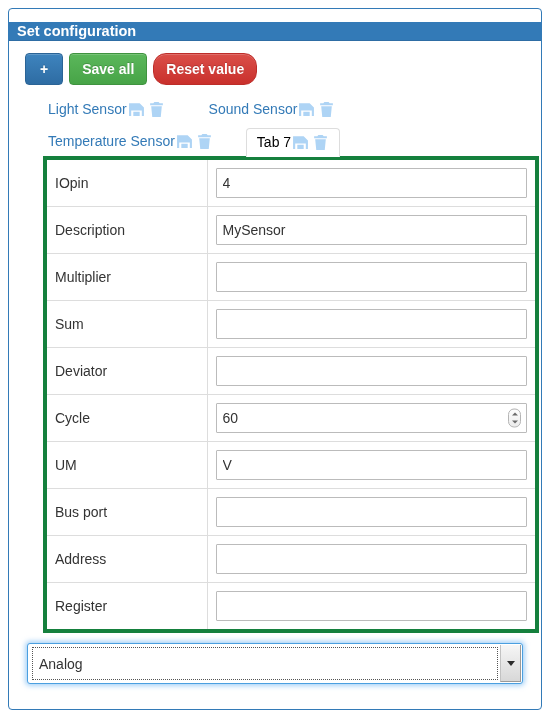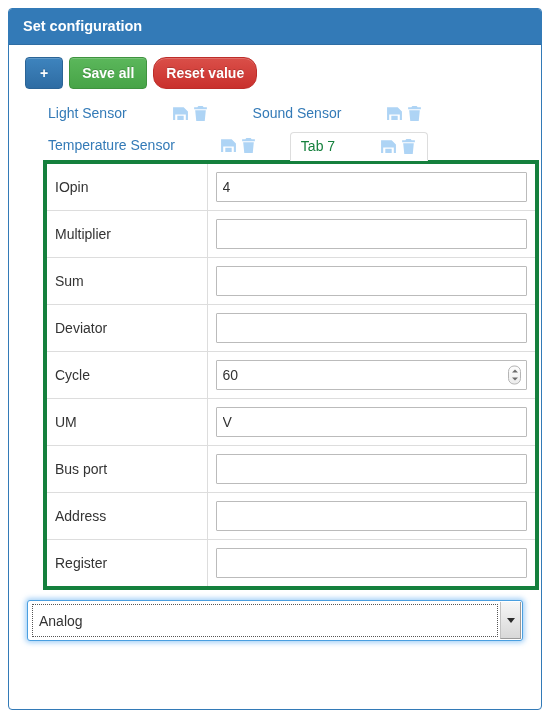--- a/index.html
+++ b/index.html
@@ -23,28 +23,29 @@
     top: 8px;
     width: 534px;
     height: 702px;
     border: 1px solid #337ab7;
     border-radius: 4px;
     background: #ffffff;
     box-sizing: border-box;
     overflow: hidden;
   }
   .panel-heading {
-    height: 36px;
+    height: 19px;
     background: #337ab7;
     border-bottom: 1px solid #2e6da4;
     color: #ffffff;
     display: flex;
     align-items: center;
-    padding: 0 14px;
-    box-sizing: border-box;
+    padding: 0 8px;
+    box-sizing: border-box;
+    margin-top: 13px;
   }
   .panel-title {
     font-size: 14.5px;
     font-weight: bold;
     line-height: 1;
     color: #ffffff;
   }
   .panel-body {
     padding: 12px 10px 0 10px;
     box-sizing: border-box;
@@ -101,36 +102,35 @@
   .tab {
     display: inline-flex;
     align-items: center;
     padding: 5px 10px 5px 10px;
     margin-right: 22px;
     border: 1px solid transparent;
     border-radius: 4px 4px 0 0;
     box-sizing: border-box;
     cursor: pointer;
     background: transparent;
-    gap: 44px;
   }
   .tab-label {
     color: #337ab7;
     font-size: 14px;
     line-height: 1.2;
     white-space: nowrap;
   }
   .tab.active {
     background: #ffffff;
     border-color: #dddddd;
     border-bottom-color: #ffffff;
     margin-bottom: -1px;
   }
   .tab.active .tab-label {
-    color: #15803d;
+    color: #000000;
   }
   .tab-icons {
     display: inline-flex;
     align-items: center;
     gap: 3px;
     margin-left: 1px;
   }
   .tab-icon {
     display: inline-block;
     width: 17px;
@@ -356,20 +356,26 @@
     <div class="table-wrap">
       <table class="cfg">
         <tbody>
           <tr>
             <td class="label-cell">IOpin</td>
             <td class="field-cell">
               <input class="txt" type="text" value="4" style="">
             </td>
           </tr>
           <tr>
+            <td class="label-cell">Description</td>
+            <td class="field-cell">
+              <input class="txt" type="text" value="MySensor" style="">
+            </td>
+          </tr>
+          <tr>
             <td class="label-cell">Multiplier</td>
             <td class="field-cell">
               <input class="txt" type="text" value="" style="">
             </td>
           </tr>
           <tr>
             <td class="label-cell">Sum</td>
             <td class="field-cell">
               <input class="txt" type="text" value="" style="">
             </td>

